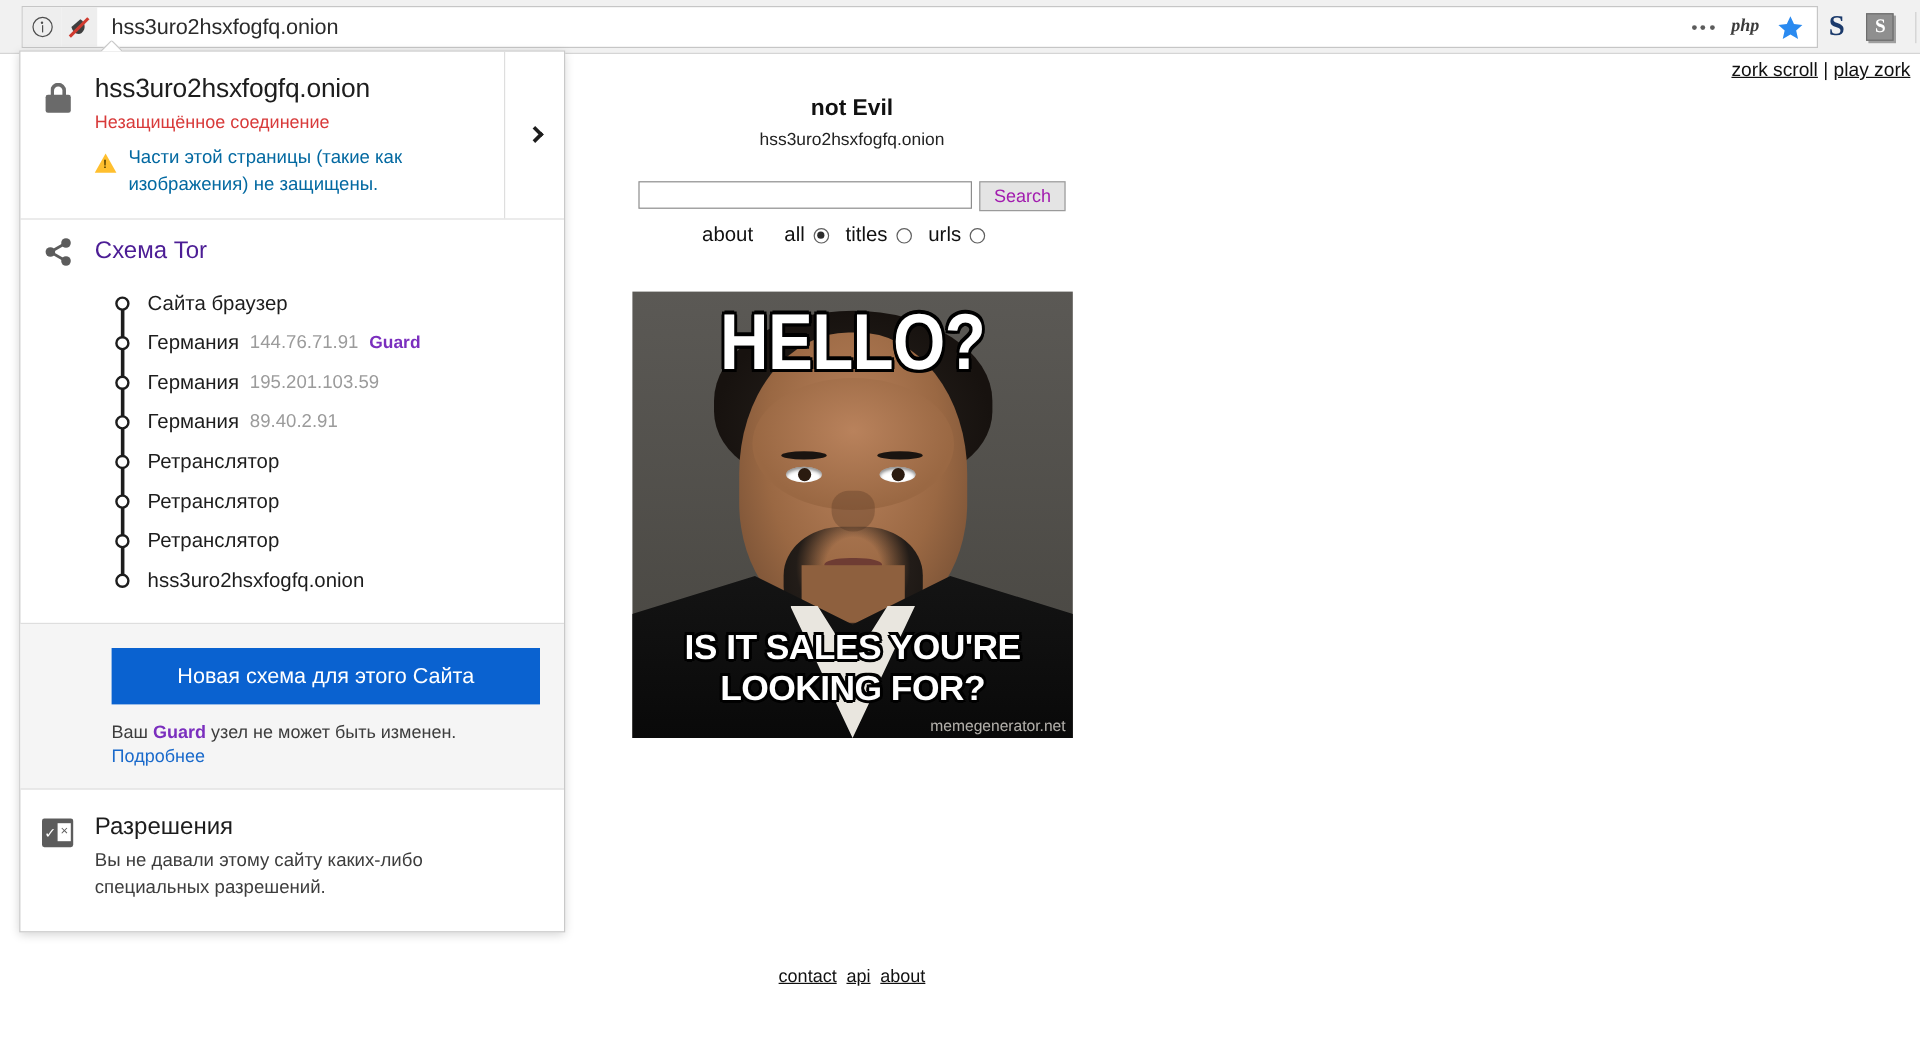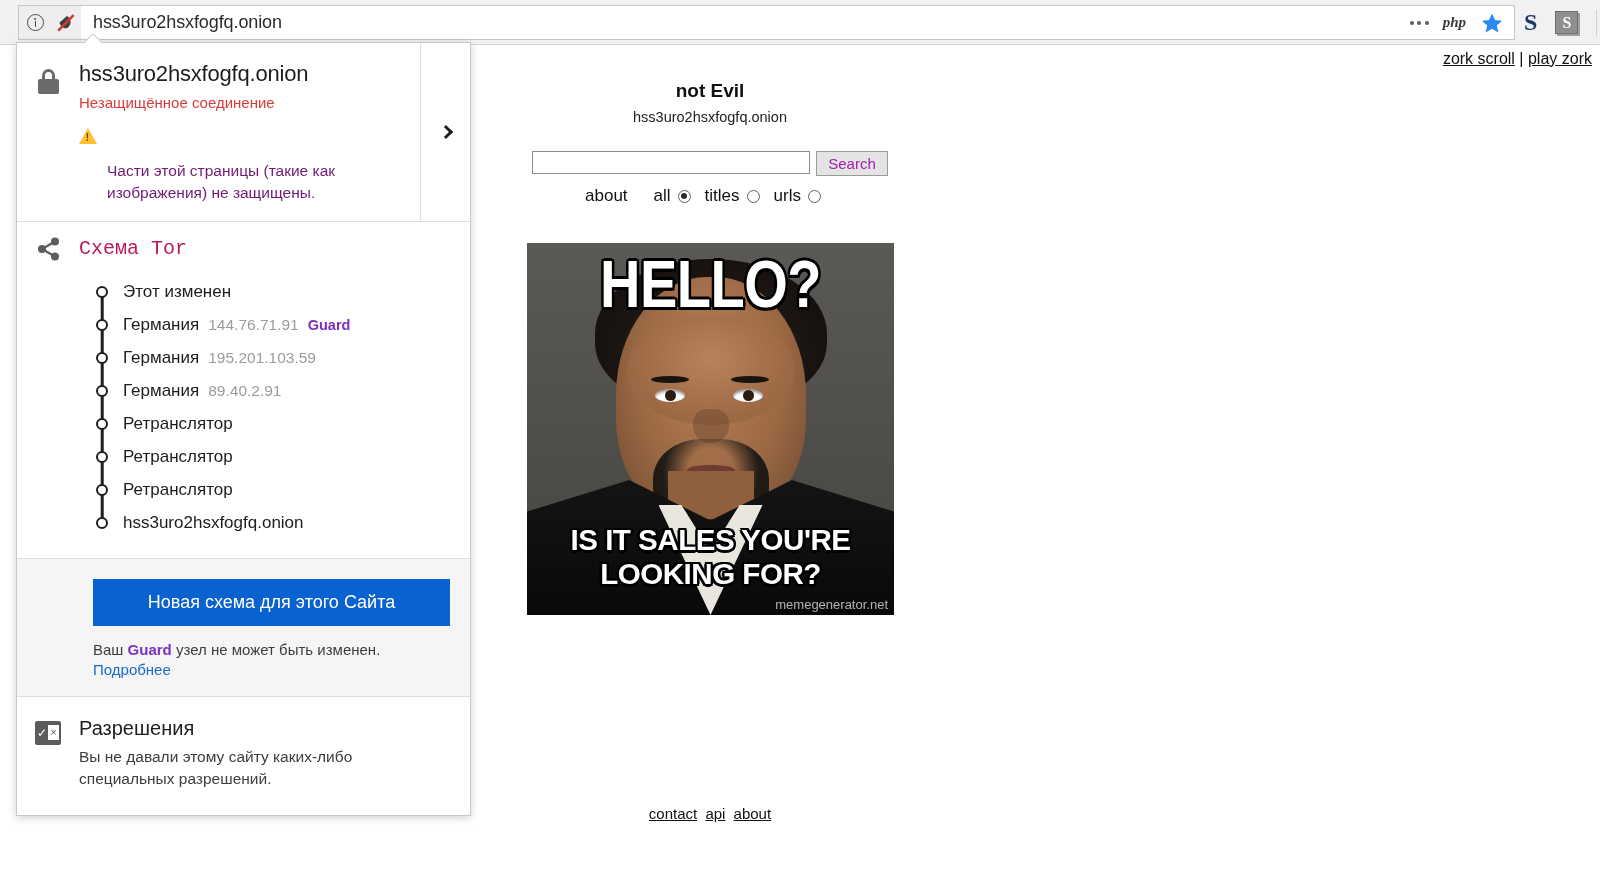--- a/index.html
+++ b/index.html
@@ -120,37 +120,37 @@
   #mixed-warning-row { display: flex; align-items: flex-start; gap: 10px; }
   .warn-triangle {
     width: 0; height: 0; margin-top: 7px; flex: none;
     border-left: 9px solid transparent; border-right: 9px solid transparent;
     border-bottom: 16px solid #ffbf2e; position: relative;
   }
   .warn-triangle::after {
     content: "!"; position: absolute; left: -2.2px; top: 4px;
     font-size: 10px; font-weight: bold; color: #5c4500;
   }
-  #mixed-warning-text { font-size: 15.5px; color: #701a75; line-height: 1.45; max-width: 285px; margin-top: 39px; }
+  #mixed-warning-text { font-size: 15.5px; color: #0369a1; line-height: 1.45; max-width: 285px; }
   #identity-expand {
     position: absolute; right: 0; top: 0; width: 50px; height: 100%;
     border-left: 1px solid #dedede;
     display: flex; align-items: center; justify-content: center;
     cursor: pointer;
   }
   .chev-right {
     width: 10px; height: 10px; border-right: 3px solid #1d1d1d;
     border-top: 3px solid #1d1d1d; transform: rotate(45deg);
   }
 
   
   #section-circuit { padding: 14px 0 18px 0; border-bottom: 1px solid #dedede; }
   #circuit-head { display: flex; align-items: center; gap: 0; }
   #circuit-icon-wrap { width: 62px; display:flex; justify-content:center; }
-  #circuit-title { font-size: 20px; color: #be185d; font-family: Liberation Mono, monospace; }
+  #circuit-title { font-size: 20px; color: #4c1d95; }
   #circuit-list { margin: 14px 0 0 0; padding: 0; list-style: none; position: relative; }
   .circuit-node {
     display: flex; align-items: center; height: 33px; padding-left: 78px;
     position: relative; gap: 9px;
   }
   .node-dot {
     position: absolute; left: 85px; top: 50%; transform: translate(-50%,-50%);
     width: 12px; height: 12px; border-radius: 50%;
     background: #ffffff; border: 2.6px solid #1d1d1d; z-index: 2;
   }
@@ -447,21 +447,21 @@
           <line x1="7" y1="13" x2="20" y2="5.5" stroke="#5c5c5c" stroke-width="2.3"></line>
           <line x1="7" y1="13" x2="20" y2="20.5" stroke="#5c5c5c" stroke-width="2.3"></line>
         </svg>
       </div>
       <div id="circuit-title">Схема Tor</div>
     </div>
     <ul id="circuit-list">
       <li class="circuit-node">
         <span class="node-line"></span>
           <span class="node-dot"></span>
-        <span class="node-label">Этот изменен</span>
+        <span class="node-label">Сайта браузер</span>
       </li>
       <li class="circuit-node">
         <span class="node-line"></span>
           <span class="node-dot"></span>
         <span class="node-label">Германия</span>
         <span class="node-ip">144.76.71.91</span>
         <span class="node-tag">Guard</span>
       </li>
       <li class="circuit-node">
         <span class="node-line"></span>

